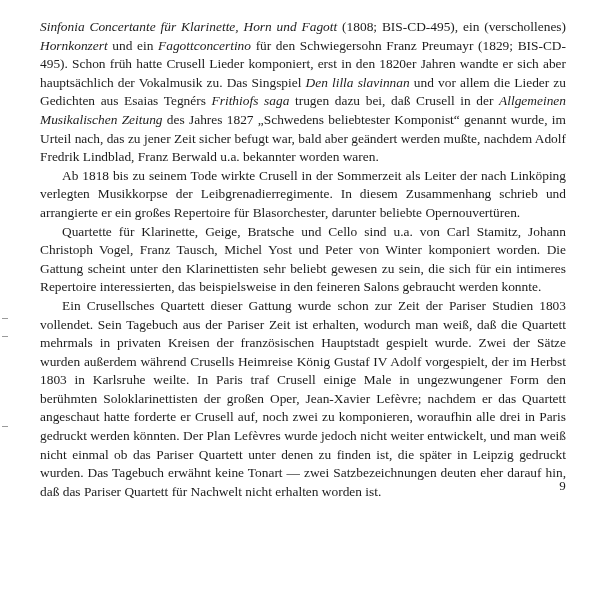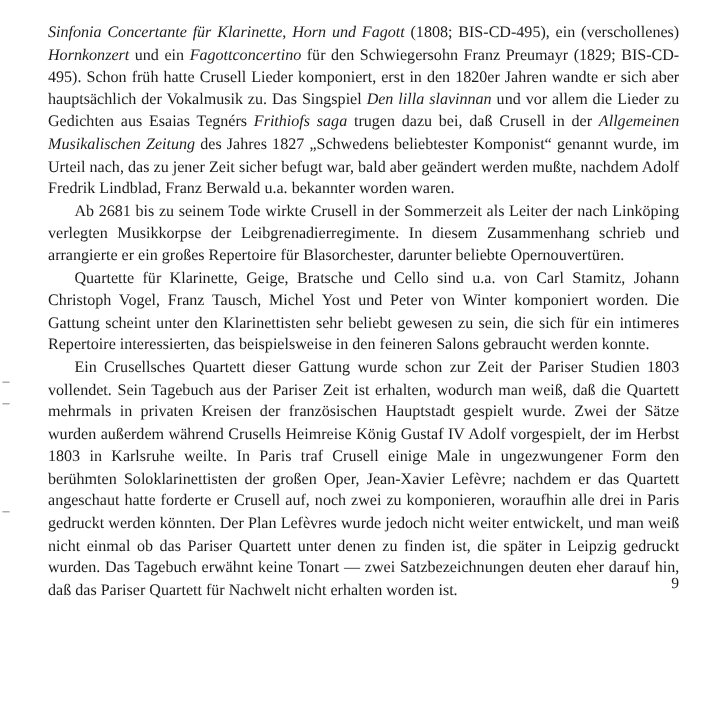--- a/index.html
+++ b/index.html
@@ -60,20 +60,20 @@
 <body>
 
 <div class="page">
 
   <div class="edge-mark m1"></div>
   <div class="edge-mark m2"></div>
   <div class="edge-mark m3"></div>
 
   <div class="text-block">
     <p class="para"><span class="it">Sinfonia Concertante für Klarinette, Horn und Fagott</span><span> (1808; BIS-CD-495), ein (verschollenes) </span><span class="it">Hornkonzert</span><span> und ein </span><span class="it">Fagottconcertino</span><span> für den Schwiegersohn Franz Preumayr (1829; BIS-CD-495). Schon früh hatte Crusell Lieder komponiert, erst in den 1820er Jahren wandte er sich aber hauptsächlich der Vokalmusik zu. Das Singspiel </span><span class="it">Den lilla slavinnan</span><span> und vor allem die Lieder zu Gedichten aus Esaias Tegnérs </span><span class="it">Frithiofs saga</span><span> trugen dazu bei, daß Crusell in der </span><span class="it">Allgemeinen Musikalischen Zeitung</span><span> des Jahres 1827 „Schwedens beliebtester Komponist“ genannt wurde, im Urteil nach, das zu jener Zeit sicher befugt war, bald aber geändert werden mußte, nachdem Adolf Fredrik Lindblad, Franz Berwald u.a. bekannter worden waren.</span></p>
-    <p class="para"><span>Ab 2681 bis zu seinem Tode wirkte Crusell in der Sommerzeit als Leiter der nach Linköping verlegten Musikkorpse der Leibgrenadierregimente. In diesem Zusammenhang schrieb und arrangierte er ein großes Repertoire für Blasorchester, darunter beliebte Opernouvertüren.</span></p>
+    <p class="para"><span>Ab 1818 bis zu seinem Tode wirkte Crusell in der Sommerzeit als Leiter der nach Linköping verlegten Musikkorpse der Leibgrenadierregimente. In diesem Zusammenhang schrieb und arrangierte er ein großes Repertoire für Blasorchester, darunter beliebte Opernouvertüren.</span></p>
     <p class="para"><span>Quartette für Klarinette, Geige, Bratsche und Cello sind u.a. von Carl Stamitz, Johann Christoph Vogel, Franz Tausch, Michel Yost und Peter von Winter komponiert worden. Die Gattung scheint unter den Klarinettisten sehr beliebt gewesen zu sein, die sich für ein intimeres Repertoire interessierten, das beispielsweise in den feineren Salons gebraucht werden konnte.</span></p>
     <p class="para"><span>Ein Crusellsches Quartett dieser Gattung wurde schon zur Zeit der Pariser Studien 1803 vollendet. Sein Tagebuch aus der Pariser Zeit ist erhalten, wodurch man weiß, daß die Quartett mehrmals in privaten Kreisen der französischen Hauptstadt gespielt wurde. Zwei der Sätze wurden außerdem während Crusells Heimreise König Gustaf IV Adolf vorgespielt, der im Herbst 1803 in Karlsruhe weilte. In Paris traf Crusell einige Male in ungezwungener Form den berühmten Soloklarinettisten der großen Oper, Jean-Xavier Lefèvre; nachdem er das Quartett angeschaut hatte forderte er Crusell auf, noch zwei zu komponieren, woraufhin alle drei in Paris gedruckt werden könnten. Der Plan Lefèvres wurde jedoch nicht weiter entwickelt, und man weiß nicht einmal ob das Pariser Quartett unter denen zu finden ist, die später in Leipzig gedruckt wurden. Das Tagebuch erwähnt keine Tonart — zwei Satzbezeichnungen deuten eher darauf hin, daß das Pariser Quartett für Nachwelt nicht erhalten worden ist.</span></p>
   </div>
 
   <div class="page-number">9</div>
 
 </div>
 
 </body></html>

